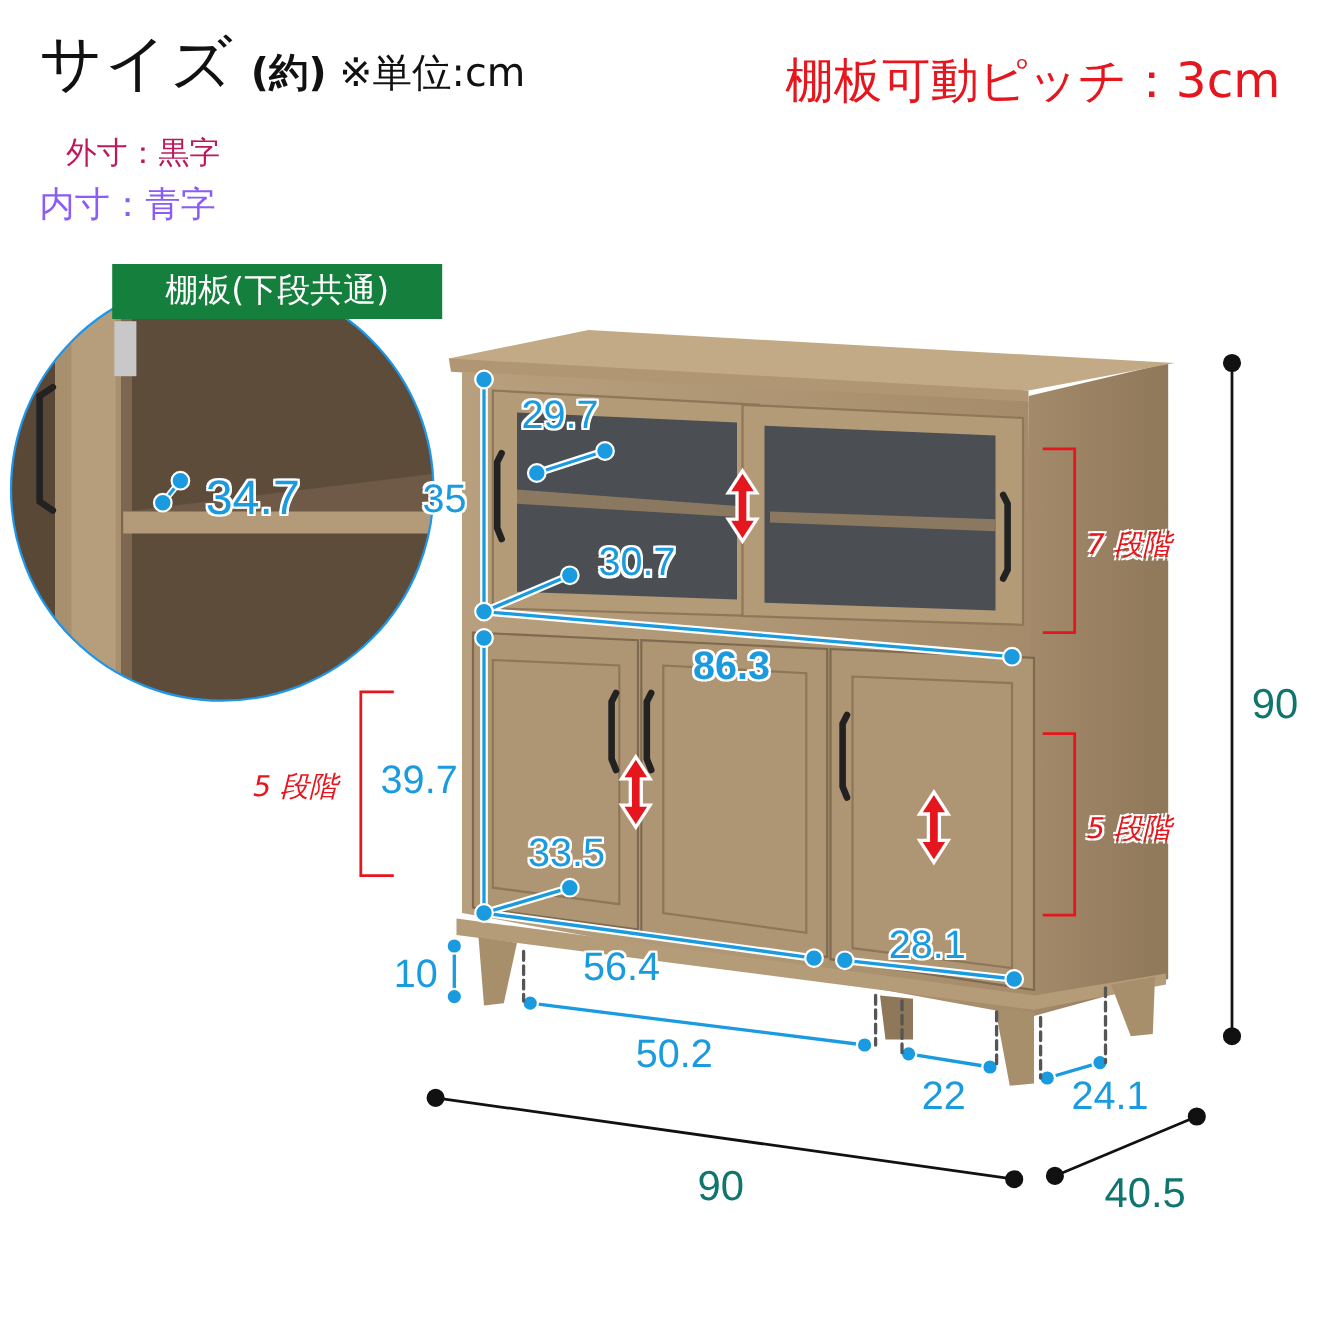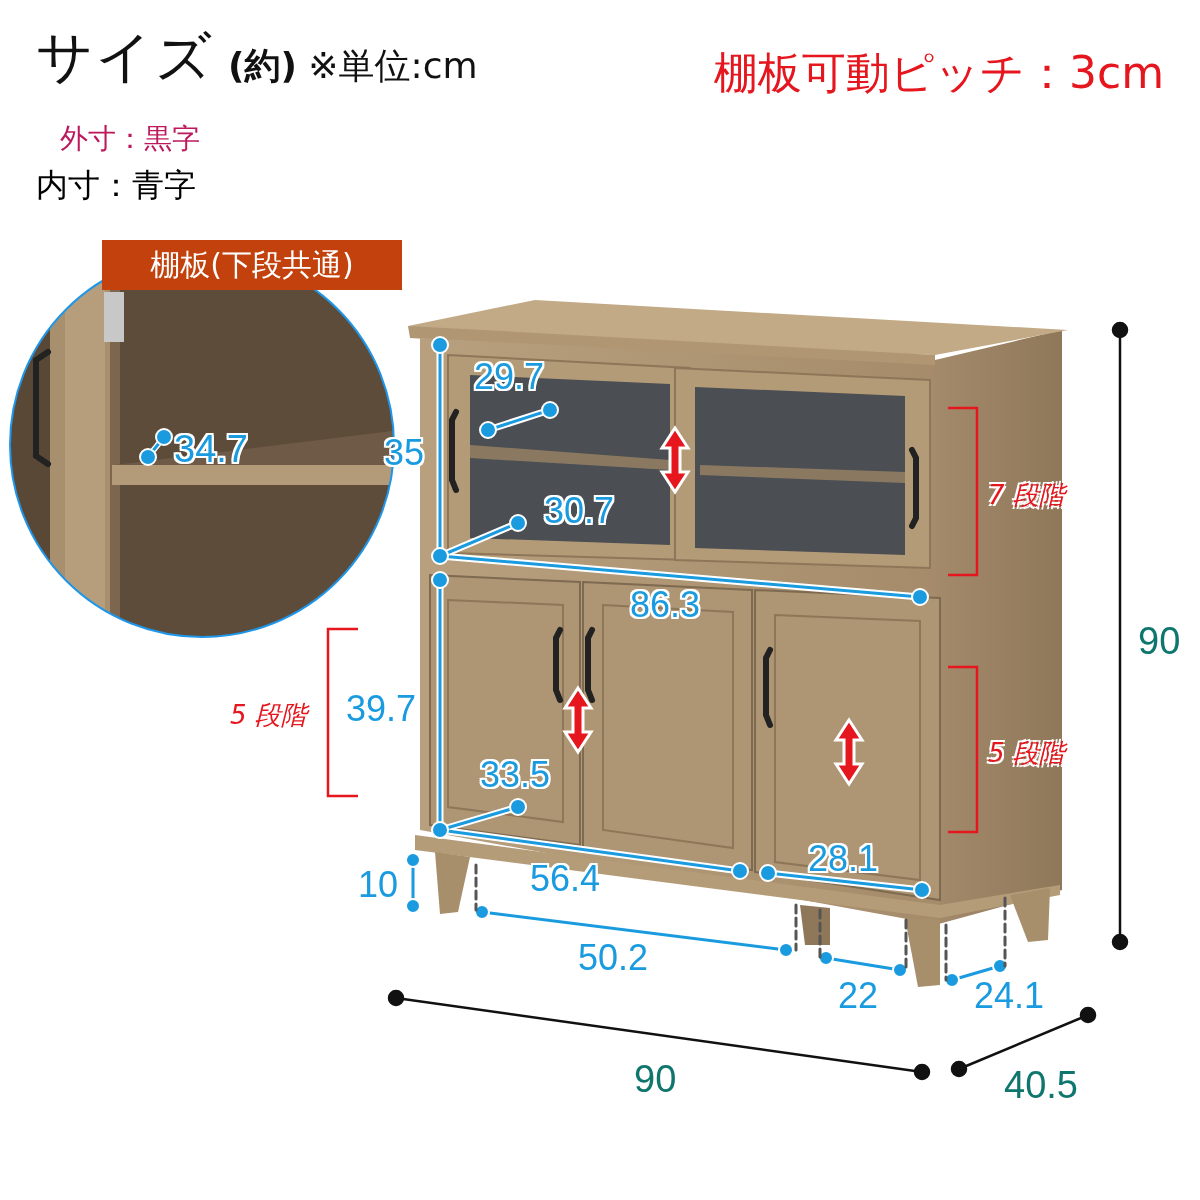--- a/index.html
+++ b/index.html
@@ -4,22 +4,22 @@
 <style>
   html, body { margin: 0; padding: 0; background: #ffffff; }
   body { width: 1200px; height: 1200px; position: relative; overflow: hidden;
          font-family: "DejaVu Sans", "Liberation Sans", sans-serif; }
   .abs { position: absolute; }
   .title { left: 36px; top: 20px; font-size: 56px; font-weight: normal; color: #111; letter-spacing: 2px; }
   .title-sub { left: 228px; top: 42px; font-size: 36px; color: #111; }
   .title-sub .paren { font-weight: bold; }
   .pitch { right: 36px; top: 44px; font-size: 44px; color: #e5161d; }
   .legend-outer { left: 36px; top: 120px; font-size: 28px; color: #be185d; margin-left: 24px; }
-  .legend-inner { left: 36px; top: 164px; font-size: 32px; color: #000000; }
-  .inset-label { left: 102px; top: 240px; width: 300px; height: 50px; background: #c2410c;
+  .legend-inner { left: 36px; top: 164px; font-size: 32px; color: #8b5cf6; }
+  .inset-label { left: 102px; top: 240px; width: 300px; height: 50px; background: #15803d;
                  color: #fff; font-size: 30px; line-height: 50px; text-align: center; z-index: 3; }
   .dim-blue { color: #1a9be0; font-family: "Liberation Sans", sans-serif; font-size: 36px;
               text-shadow: -2px -2px 0 #fff, 2px -2px 0 #fff, -2px 2px 0 #fff, 2px 2px 0 #fff,
                            0 2px 0 #fff, 0 -2px 0 #fff, 2px 0 0 #fff, -2px 0 0 #fff; }
   .dim-black { color: #0f766e; font-family: "Liberation Sans", sans-serif; font-size: 38px; }
   .dim-red { color: #e5161d; font-size: 26px;
              text-shadow: -2px -2px 0 #fff, 2px -2px 0 #fff, -2px 2px 0 #fff, 2px 2px 0 #fff; font-style: italic; }
   svg.layer { position: absolute; left: 0; top: 0; }
 </style>
 </head>
@@ -182,26 +182,26 @@
     <line x1="396" y1="998" x2="922" y2="1072"></line>
     <circle cx="396" cy="998" r="7"></circle>
       <circle cx="922" cy="1072" r="7"></circle>
     <line x1="959" y1="1069" x2="1088" y2="1015"></line>
     <circle cx="959" cy="1069" r="7"></circle>
       <circle cx="1088" cy="1015" r="7"></circle>
   </g>
 </svg>
 
 <div class="abs inset-label">棚板(下段共通)</div>
-<div class="abs dim-blue" style="left:174px; top:428px; font-size:38px;text-align:right;">34.7</div>
+<div class="abs dim-blue" style="left:187px; top:428px; font-size:44px;text-align:right;">34.7</div>
 
 <div class="abs dim-blue" style="left:474px; top:356px;">29.7</div>
 <div class="abs dim-blue" style="left:384px; top:432px;">35</div>
 <div class="abs dim-blue" style="left:530px; top:490px;margin-left:14px;">30.7</div>
-<div class="abs dim-blue" style="left:630px; top:584px;">86.3</div>
+<div class="abs dim-blue" style="left:630px; top:584px;font-weight:bold;">86.3</div>
 <div class="abs dim-blue" style="left:346px; top:688px;">39.7</div>
 <div class="abs dim-blue" style="left:480px; top:754px;">33.5</div>
 <div class="abs dim-blue" style="left:530px; top:858px;">56.4</div>
 <div class="abs dim-blue" style="left:808px; top:838px;">28.1</div>
 <div class="abs dim-blue" style="left:358px; top:864px;">10</div>
 <div class="abs dim-blue" style="left:578px; top:937px;">50.2</div>
 <div class="abs dim-blue" style="left:838px; top:975px;">22</div>
 <div class="abs dim-blue" style="left:974px; top:975px;">24.1</div>
 
 <div class="abs dim-black" style="left:1138px; top:620px;">90</div>

